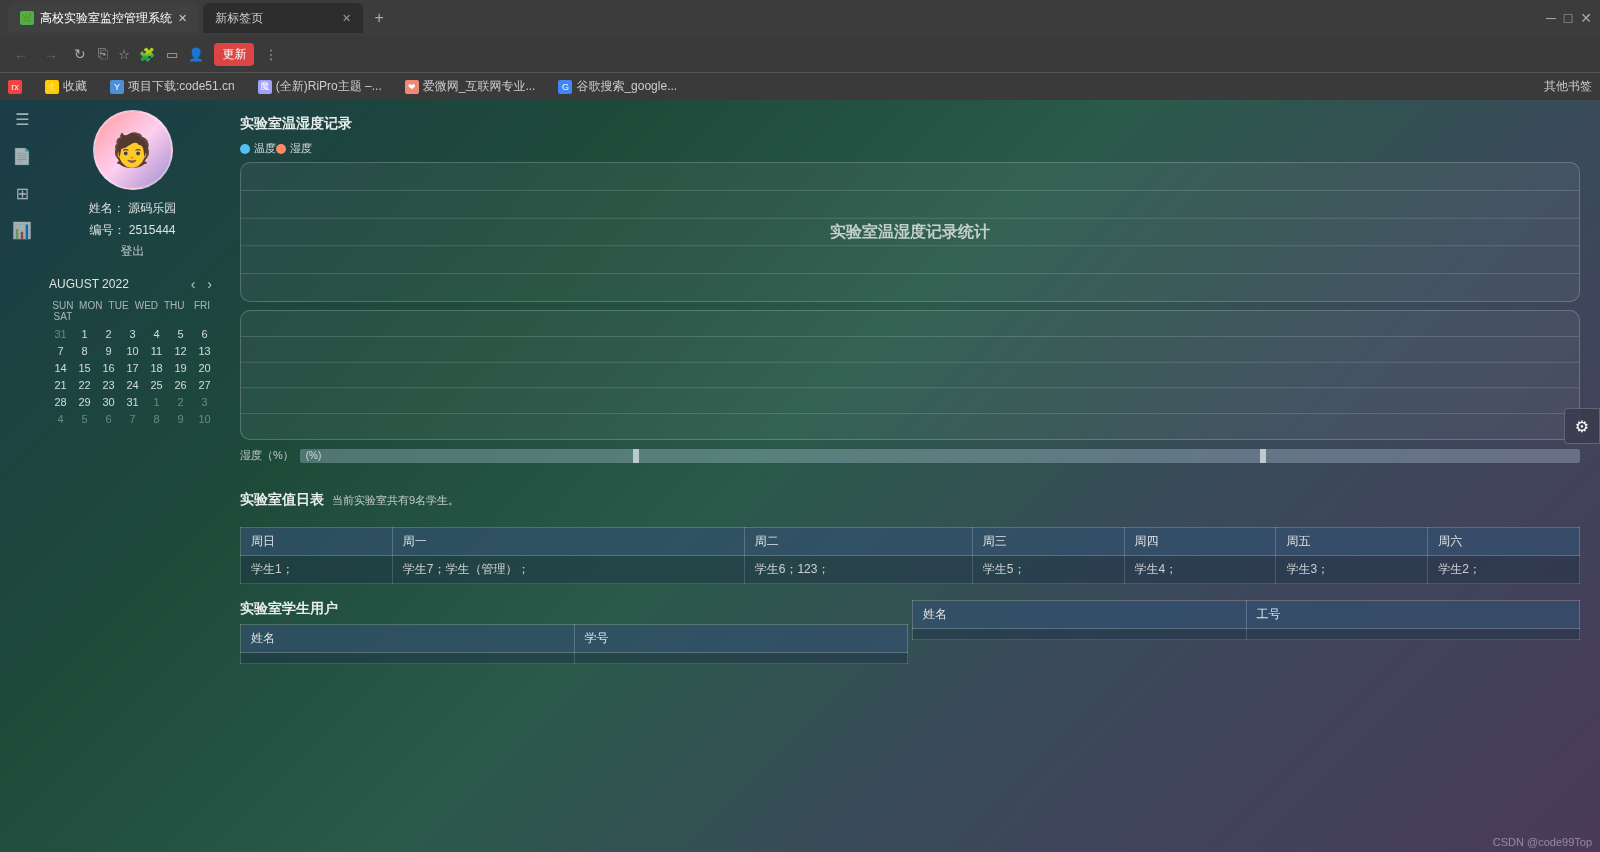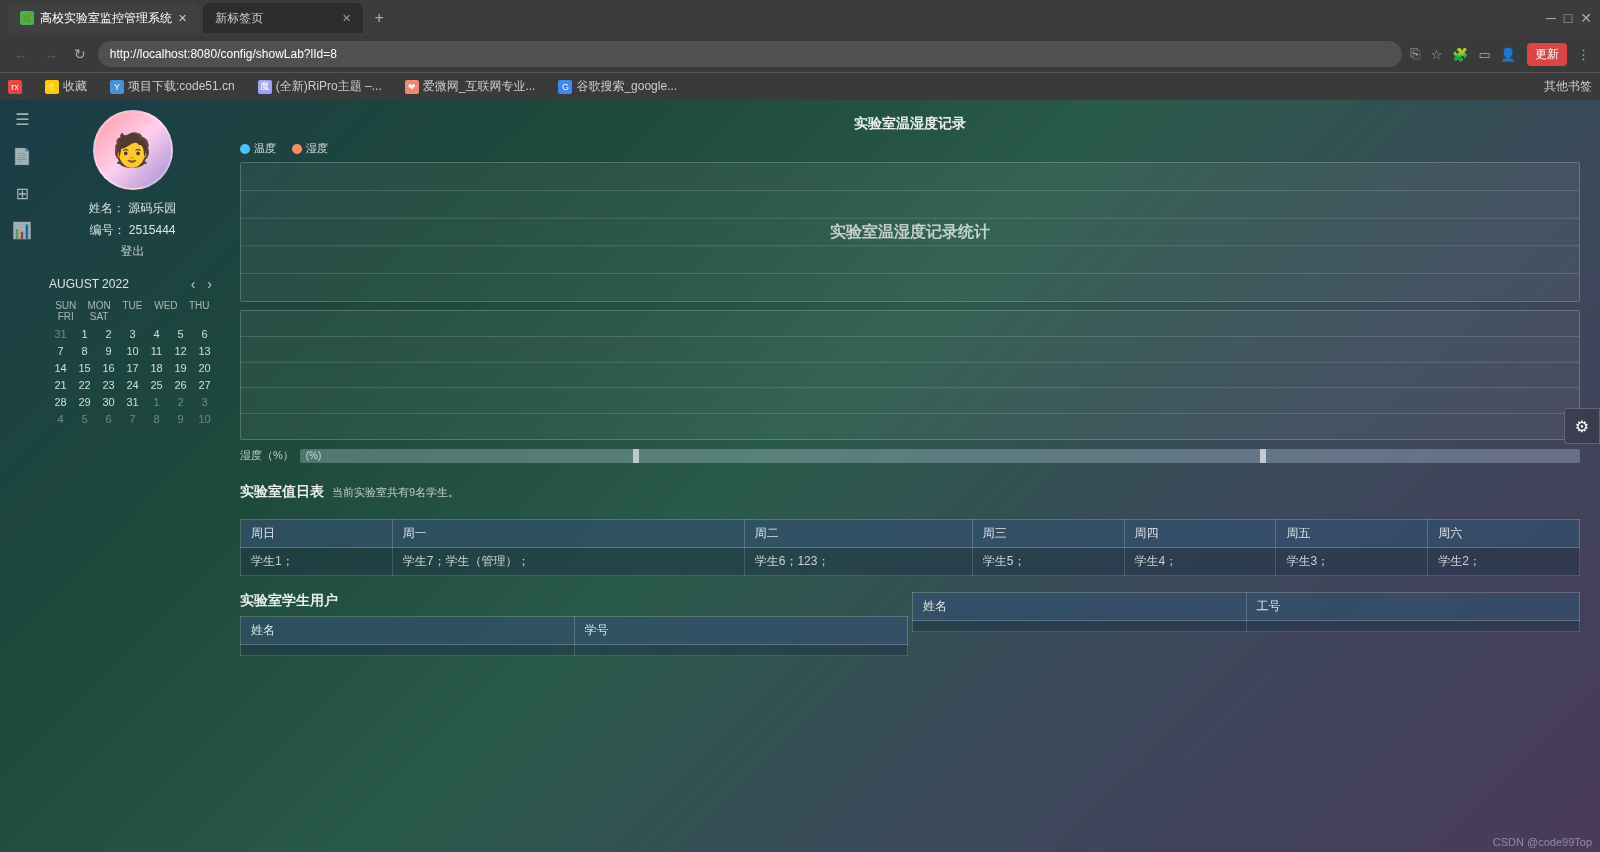--- a/index.html
+++ b/index.html
@@ -217,21 +217,21 @@
       color: rgba(255,255,255,0.7);
       cursor: pointer;
       font-size: 14px;
       padding: 0 4px;
     }
     .calendar-grid {
       width: 100%;
     }
     .cal-days-header {
       display: grid;
-      grid-template-columns: repeat(5, 1fr);
+      grid-template-columns: repeat(6, 1fr);
       text-align: center;
       font-size: 10px;
       color: rgba(255,255,255,0.6);
       margin-bottom: 4px;
     }
     .cal-days {
       display: grid;
       grid-template-columns: repeat(7, 1fr);
       text-align: center;
       font-size: 11px;
@@ -251,58 +251,56 @@
     .main-content {
       flex: 1;
       padding: 15px 20px;
       overflow-y: auto;
     }
 
     
     .charts-section {
       display: flex;
       gap: 20px;
-      margin-bottom: 20px;
-      text-align: center;
+      margin-bottom: 28px;
     }
     .chart-left {
       flex: 1;
     }
     .chart-right {
       width: 300px;
     }
 
     .section-title {
       font-size: 14px;
       color: rgba(255,255,255,0.9);
       margin-bottom: 8px;
       font-weight: bold;
     }
     .chart-legend {
       display: flex;
-      gap: 16px;
       margin-bottom: 6px;
       font-size: 11px;
     }
     .legend-item {
       display: flex;
       align-items: center;
       gap: 4px;
       color: rgba(255,255,255,0.8);
     }
     .legend-dot {
       width: 10px;
       height: 10px;
       border-radius: 50%;
     }
 
     .chart-area {
       background: rgba(255,255,255,0.05);
       border: 1px solid rgba(255,255,255,0.2);
-      border-radius: 2px;
+      border-radius: 10px;
       position: relative;
     }
 
     .chart-title-overlay {
       position: absolute;
       top: 50%;
       left: 50%;
       transform: translate(-50%, -50%);
       font-size: 16px;
       color: rgba(255,255,255,0.7);
@@ -491,21 +489,20 @@
         <span style="color:#aaa;font-size:14px;cursor:pointer;">─</span>
         <span style="color:#aaa;font-size:14px;cursor:pointer;">□</span>
         <span style="color:#aaa;font-size:14px;cursor:pointer;">✕</span>
       </div>
     </div>
   </div>
   <div class="nav-bar">
     <button class="nav-btn disabled">←</button>
     <button class="nav-btn disabled">→</button>
     <button class="nav-btn">↻</button>
-    <input class="address-bar" type="text" value="http://localhost:8080/config/showLab?lId=8" style="">
     <div class="nav-icons">
       <span style="color:#aaa;font-size:13px;cursor:pointer;">⎘</span>
       <span style="color:#aaa;font-size:13px;cursor:pointer;">☆</span>
       <span style="color:#aaa;font-size:13px;cursor:pointer;">🧩</span>
       <span style="color:#aaa;font-size:13px;cursor:pointer;">▭</span>
       <span style="color:#aaa;font-size:13px;cursor:pointer;">👤</span>
       <button class="update-btn">更新</button>
       <span style="color:#aaa;font-size:13px;cursor:pointer;">⋮</span>
     </div>
   </div>

